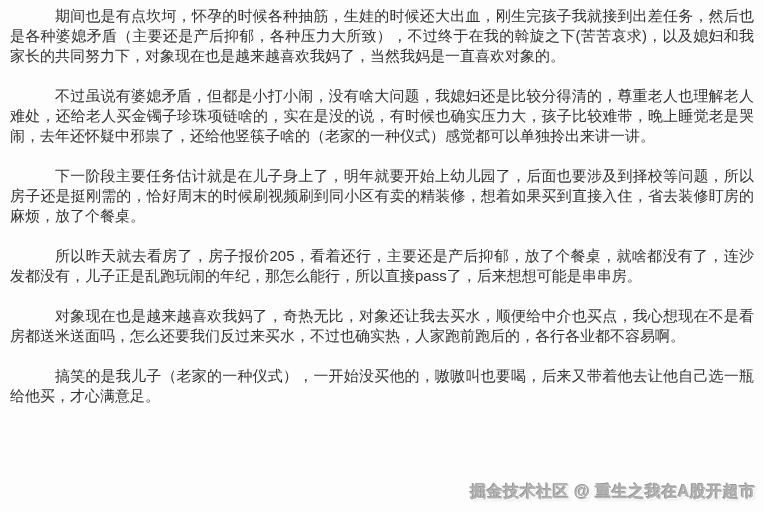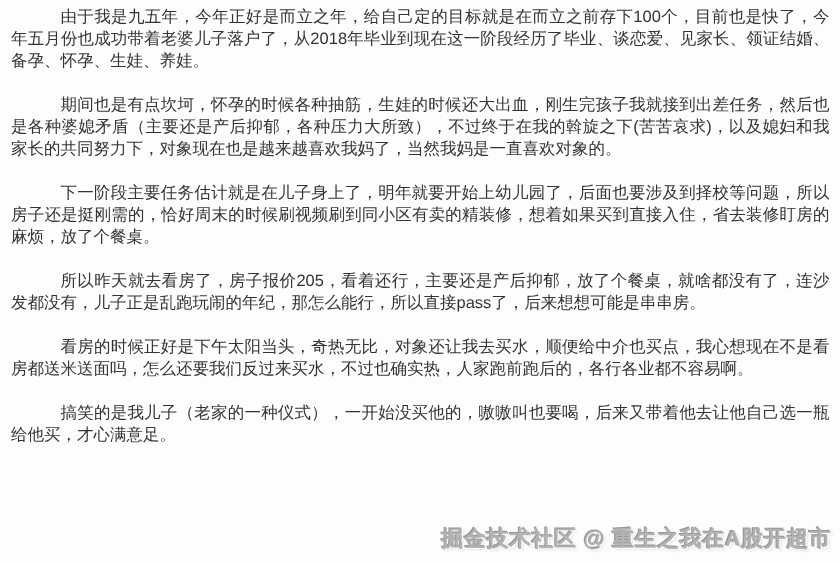--- a/index.html
+++ b/index.html
@@ -23,34 +23,34 @@
   }
   .article p {
     margin: 0 0 20px 0;
     text-indent: 3em;
     word-break: break-all;
   }
   .watermark {
     position: absolute;
     right: 8px;
     bottom: 9px;
-    font-size: 20px;
+    font-size: 16px;
     font-weight: bold;
     letter-spacing: 0.5px;
     color: #b3b3b3;
     text-shadow: -1px -1px 0 #979797, 1px 1px 0 #ffffff, 2px 2px 2px rgba(200,200,200,0.45);
     white-space: nowrap;
     user-select: none;
   }
 </style>
 </head>
 <body>
 
 <div class="article">
-  <p>由于我是九五年，今年正好是而立之年，给自己定的目标就是在而立之前存下100个，目前也是快了，今年五月份也成功带着老婆儿子落户了，从2018年毕业到现在这一阶段经历了毕业、谈恋爱、见家长、领证结婚、备孕、怀孕、生娃、养娃。</p>
   <p>期间也是有点坎坷，怀孕的时候各种抽筋，生娃的时候还大出血，刚生完孩子我就接到出差任务，然后也是各种婆媳矛盾（主要还是产后抑郁，各种压力大所致），不过终于在我的斡旋之下(苦苦哀求)，以及媳妇和我家长的共同努力下，对象现在也是越来越喜欢我妈了，当然我妈是一直喜欢对象的。</p>
+  <p>不过虽说有婆媳矛盾，但都是小打小闹，没有啥大问题，我媳妇还是比较分得清的，尊重老人也理解老人难处，还给老人买金镯子珍珠项链啥的，实在是没的说，有时候也确实压力大，孩子比较难带，晚上睡觉老是哭闹，去年还怀疑中邪祟了，还给他竖筷子啥的（老家的一种仪式）感觉都可以单独拎出来讲一讲。</p>
   <p>下一阶段主要任务估计就是在儿子身上了，明年就要开始上幼儿园了，后面也要涉及到择校等问题，所以房子还是挺刚需的，恰好周末的时候刷视频刷到同小区有卖的精装修，想着如果买到直接入住，省去装修盯房的麻烦，放了个餐桌。</p>
   <p>所以昨天就去看房了，房子报价205，看着还行，主要还是产后抑郁，放了个餐桌，就啥都没有了，连沙发都没有，儿子正是乱跑玩闹的年纪，那怎么能行，所以直接pass了，后来想想可能是串串房。</p>
-  <p>看房的时候正好是下午太阳当头，奇热无比，对象还让我去买水，顺便给中介也买点，我心想现在不是看房都送米送面吗，怎么还要我们反过来买水，不过也确实热，人家跑前跑后的，各行各业都不容易啊。</p>
+  <p>对象现在也是越来越喜欢我妈了，奇热无比，对象还让我去买水，顺便给中介也买点，我心想现在不是看房都送米送面吗，怎么还要我们反过来买水，不过也确实热，人家跑前跑后的，各行各业都不容易啊。</p>
   <p>搞笑的是我儿子（老家的一种仪式），一开始没买他的，嗷嗷叫也要喝，后来又带着他去让他自己选一瓶给他买，才心满意足。</p>
 </div>
 
 <div class="watermark">掘金技术社区 @ 重生之我在A股开超市</div>
 
 </body></html>

